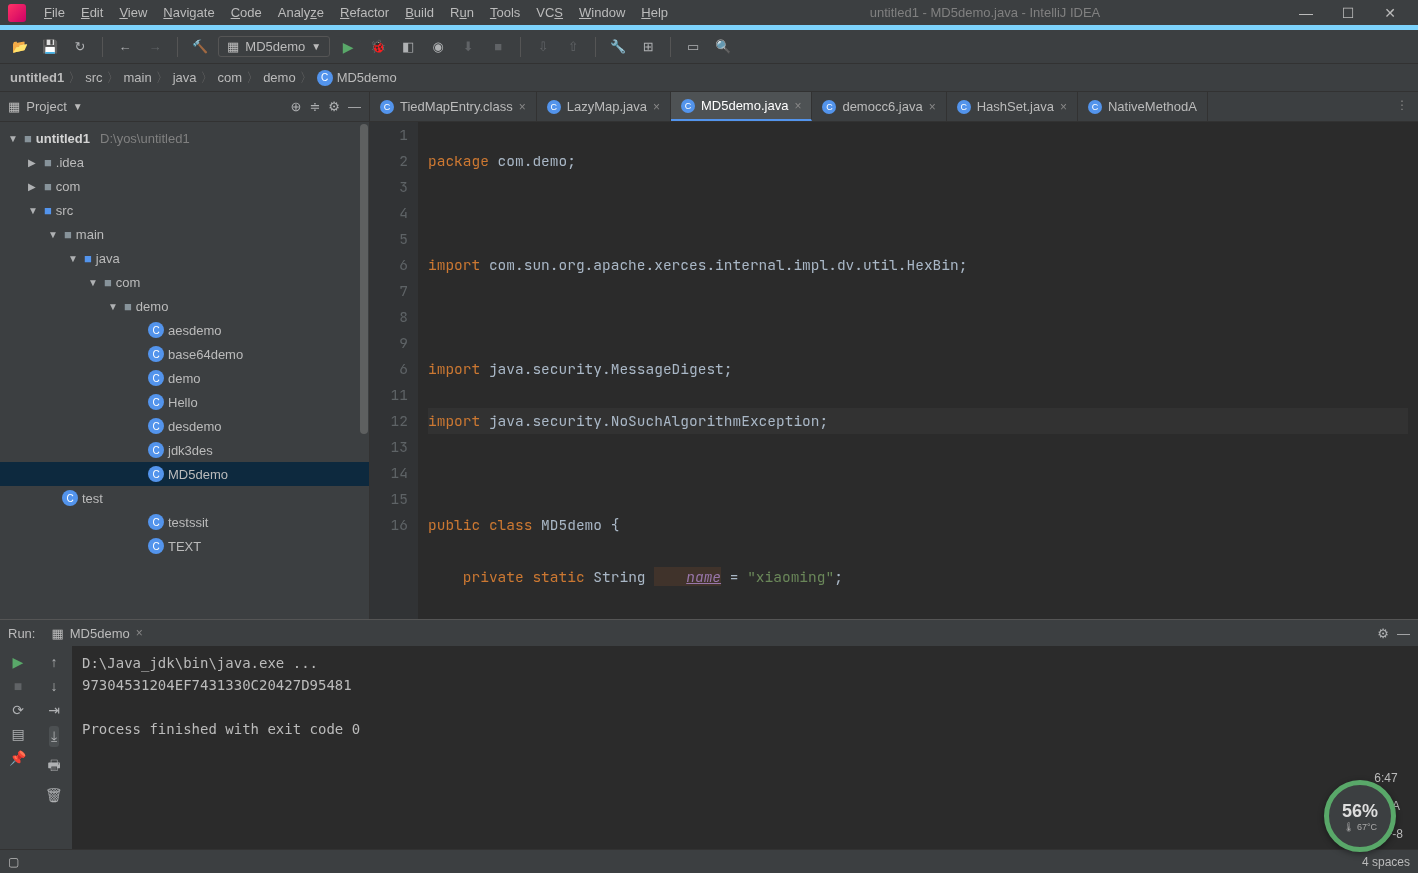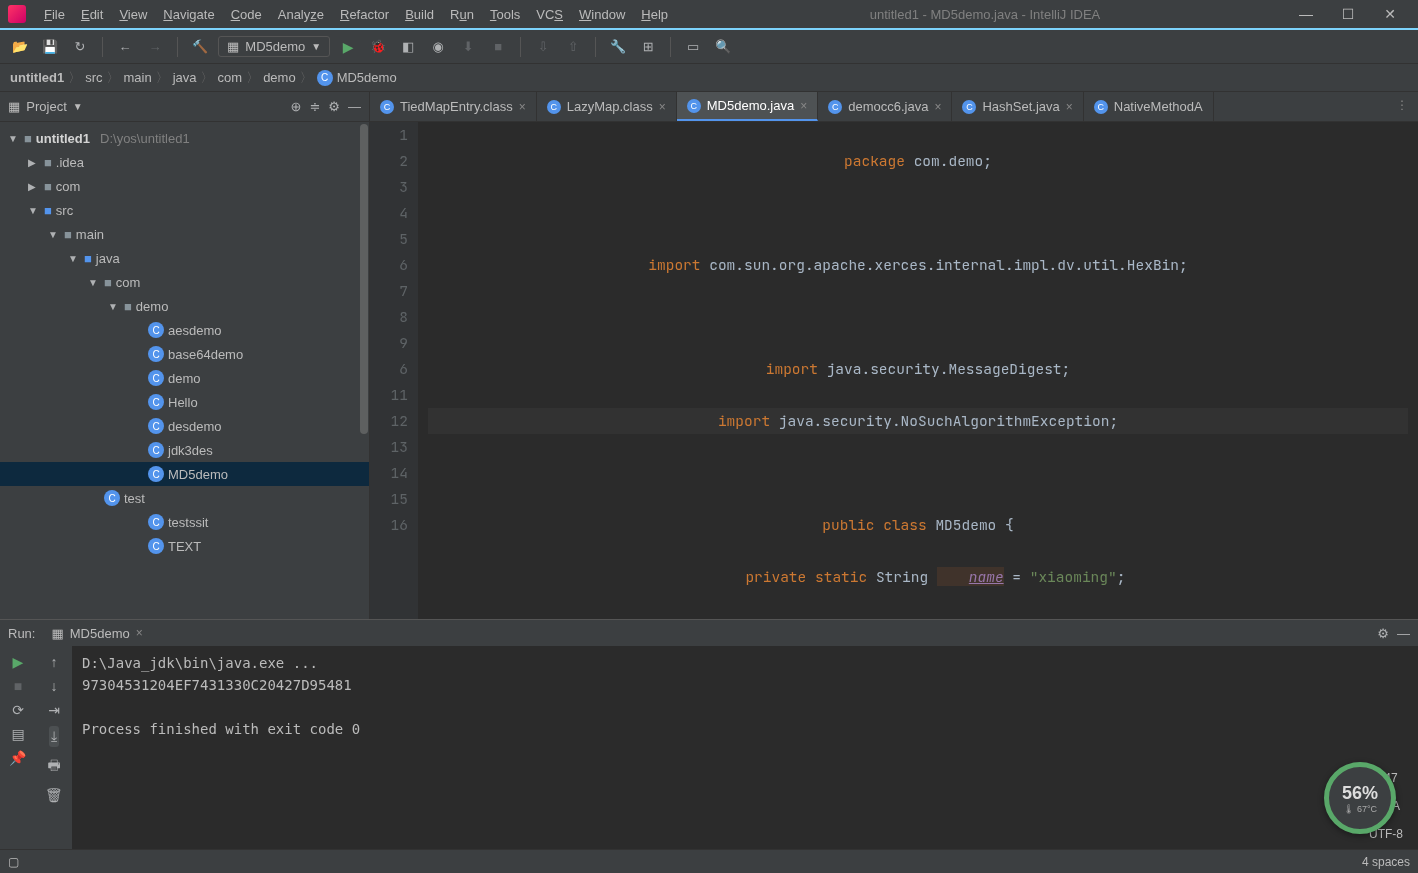--- a/index.html
+++ b/index.html
@@ -13,21 +13,21 @@
   overflow: hidden;
   display: flex;
   flex-direction: column;
 }
 .titlebar {
   height: 30px;
   background: #3c3f41;
   display: flex;
   align-items: center;
   padding: 0 8px;
-  border-bottom: 2px solid #7dd3fc;
+  border-bottom: 5px solid #7dd3fc;
 }
 .app-icon { width: 18px; height: 18px; background: linear-gradient(135deg,#ff3366,#cc0066); border-radius: 3px; margin-right: 10px; }
 .menu-item { padding: 0 8px; cursor: pointer; color: #bbbbbb; }
 .menu-item u { text-decoration: underline; }
 .title-text { flex: 1; text-align: center; color: #808080; }
 .win-controls { display: flex; gap: 18px; padding-right: 8px; }
 .win-btn { width: 24px; text-align: center; color: #bbbbbb; cursor: pointer; font-size: 14px; }
 
 .toolbar {
   height: 34px;
@@ -93,41 +93,41 @@
 .tab-bar { height: 30px; display: flex; background: #3c3f41; border-bottom: 1px solid #323232; overflow: hidden; }
 .tab { display: flex; align-items: center; padding: 0 10px; gap: 6px; border-right: 1px solid #323232; cursor: pointer; color: #bbbbbb; }
 .tab.active { background: #4e5254; color: #fff; border-bottom: 2px solid #5394ec; }
 .tab-icon { width: 14px; height: 14px; border-radius: 50%; background: #5394ec; display: inline-flex; align-items: center; justify-content: center; font-size: 9px; color: white; }
 .tab-close { color: #888; font-size: 12px; }
 
 .code-area { flex: 1; display: flex; font-family: "JetBrains Mono", Consolas, monospace; font-size: 14.5px; line-height: 26px; overflow: hidden; }
 .gutter { width: 48px; background: #313335; color: #5e6366; text-align: right; padding: 0 10px 0 0; }
 .gutter-line { height: 26px; position: relative; }
 .code-body { flex: 1; padding: 0 10px; white-space: pre; color: #a9b7c6; position: relative; }
-.code-line { height: 26px; text-align: center; }
+.code-line { height: 26px; }
 .code-line.hl { background: #323232; }
 .kw { color: #cc7832; }
 .str { color: #6a8759; }
 .field { color: #9876aa; font-style: italic; }
 .boxed { background: #40332b; text-decoration: underline; padding-left: 32px; }
 
 .run-panel { height: 230px; background: #2b2b2b; border-top: 1px solid #555; display: flex; flex-direction: column; }
 .run-header { height: 26px; background: #3c3f41; display: flex; align-items: center; padding: 0 8px; gap: 8px; }
 .run-tab { display: flex; align-items: center; gap: 6px; padding: 0 8px; }
 .run-body { flex: 1; display: flex; }
 .run-side { width: 36px; background: #3c3f41; display: flex; flex-direction: column; align-items: center; gap: 8px; padding-top: 8px; }
 .run-side2 { width: 36px; background: #3c3f41; display: flex; flex-direction: column; align-items: center; gap: 8px; padding-top: 8px; }
 .run-side span, .run-side2 span { color: #afb1b3; cursor: pointer; font-size: 14px; }
 .run-output { flex: 1; padding: 6px 10px; font-family: Consolas, monospace; font-size: 14px; line-height: 22px; color: #bbbbbb; white-space: pre; }
 
 .statusbar { height: 24px; background: #3c3f41; display: flex; align-items: center; padding: 0 8px; gap: 14px; font-size: 12px; border-top: 1px solid #323232; }
 .status-left { flex: 1; display: flex; gap: 8px; align-items: center; }
 .status-right { display: flex; gap: 14px; align-items: center; flex-direction: column; }
 
-.cpu-widget { position: absolute; right: 22px; bottom: 39px; width: 72px; height: 72px; border-radius: 50%; background: #3c3f41; border: 5px solid #59a869; display: flex; flex-direction: column; align-items: center; justify-content: center; box-shadow: 0 2px 6px rgba(0,0,0,0.4); }
+.cpu-widget { position: absolute; right: 22px; bottom: 21px; width: 72px; height: 72px; border-radius: 50%; background: #3c3f41; border: 5px solid #59a869; display: flex; flex-direction: column; align-items: center; justify-content: center; box-shadow: 0 2px 6px rgba(0,0,0,0.4); }
 .cpu-pct { font-size: 18px; font-weight: bold; color: #ddd; }
 .cpu-sub { font-size: 9px; color: #aaa; }
 </style>
 </head>
 <body>
 
 <div class="titlebar">
   <div class="app-icon"></div>
   <div class="menu-item"><u>F</u>ile</div>
   <div class="menu-item"><u>E</u>dit</div>
@@ -278,21 +278,21 @@
           <span class="tree-label">desdemo</span>
         </div>
       <div class="tree-item" style="padding-left:148px">
           <span class="tree-class"></span>
           <span class="tree-label">jdk3des</span>
         </div>
       <div class="tree-item selected" style="padding-left:148px">
           <span class="tree-class"></span>
           <span class="tree-label">MD5demo</span>
         </div>
-      <div class="tree-item" style="padding-left:104px">
+      <div class="tree-item" style="padding-left:62px">
           <span class="tree-class"></span>
           <span class="tree-label">test</span>
         </div>
       <div class="tree-item" style="padding-left:148px">
           <span class="tree-class"></span>
           <span class="tree-label">testssit</span>
         </div>
       <div class="tree-item" style="padding-left:148px">
           <span class="tree-class"></span>
           <span class="tree-label">TEXT</span>
@@ -302,21 +302,21 @@
 
   <div class="editor-area">
     <div class="tab-bar">
       <div class="tab">
           <span class="tab-icon">C</span>
           <span>TiedMapEntry.class</span>
           <span class="tab-close">×</span>
         </div>
       <div class="tab">
           <span class="tab-icon">C</span>
-          <span>LazyMap.class</span>
+          <span>LazyMap.java</span>
           <span class="tab-close">×</span>
         </div>
       <div class="tab active">
           <span class="tab-icon">C</span>
           <span>MD5demo.java</span>
           <span class="tab-close">×</span>
         </div>
       <div class="tab">
           <span class="tab-icon">C</span>
           <span>democc6.java</span>

